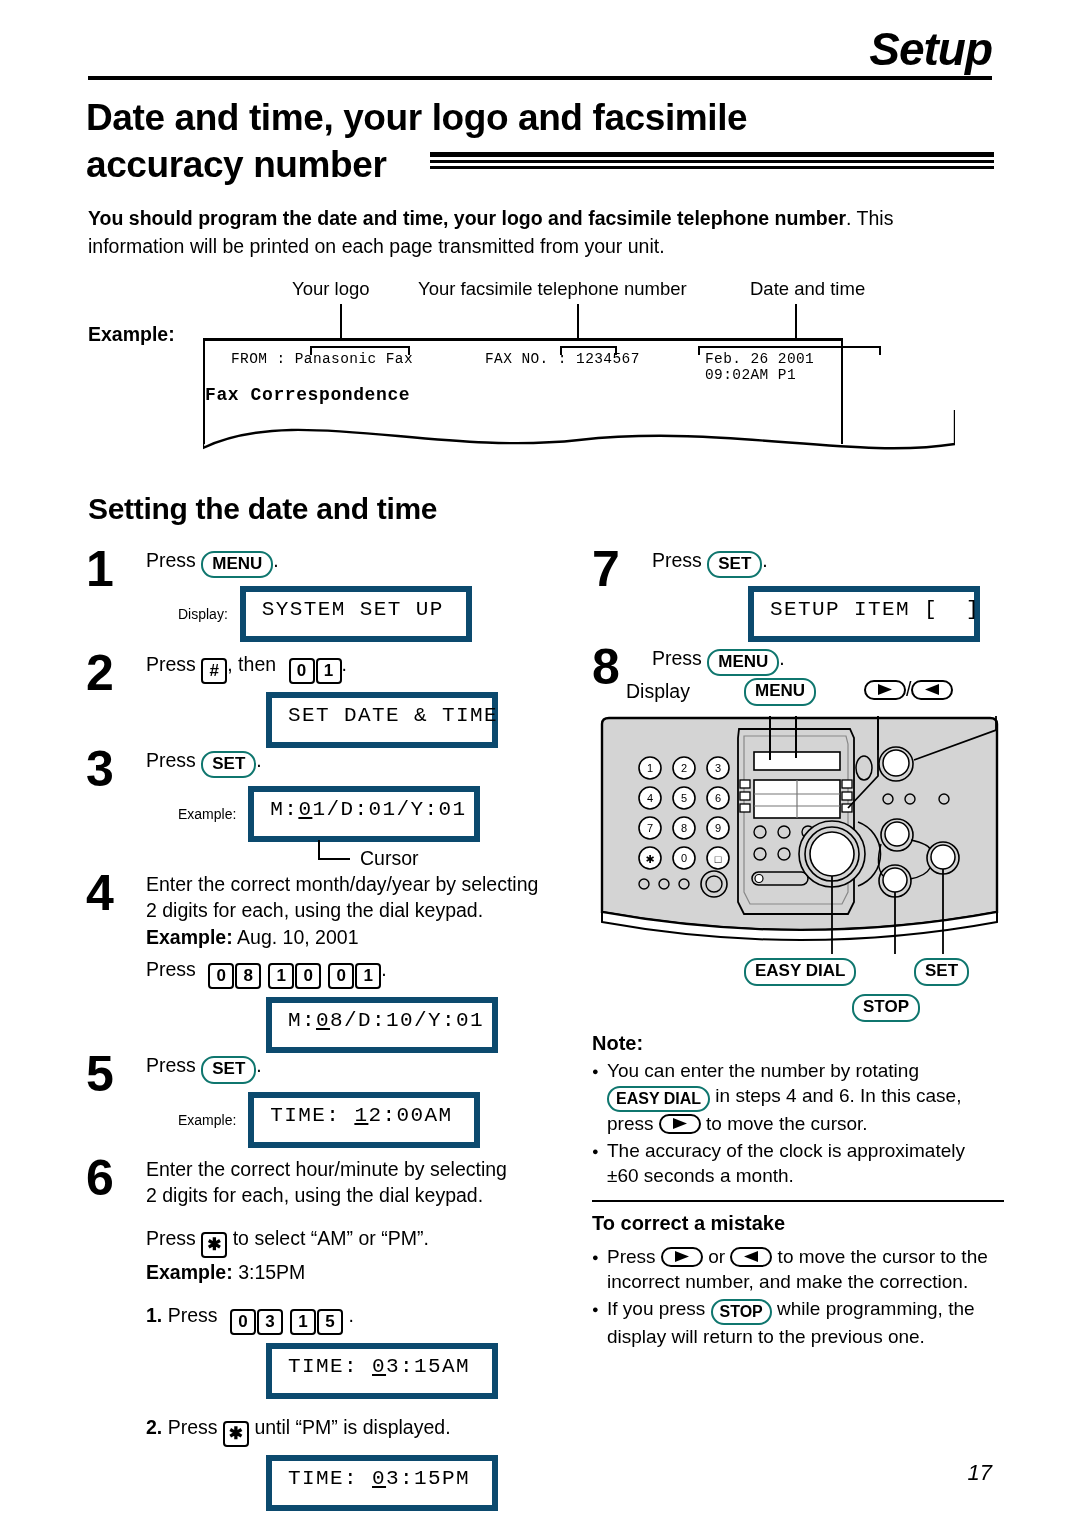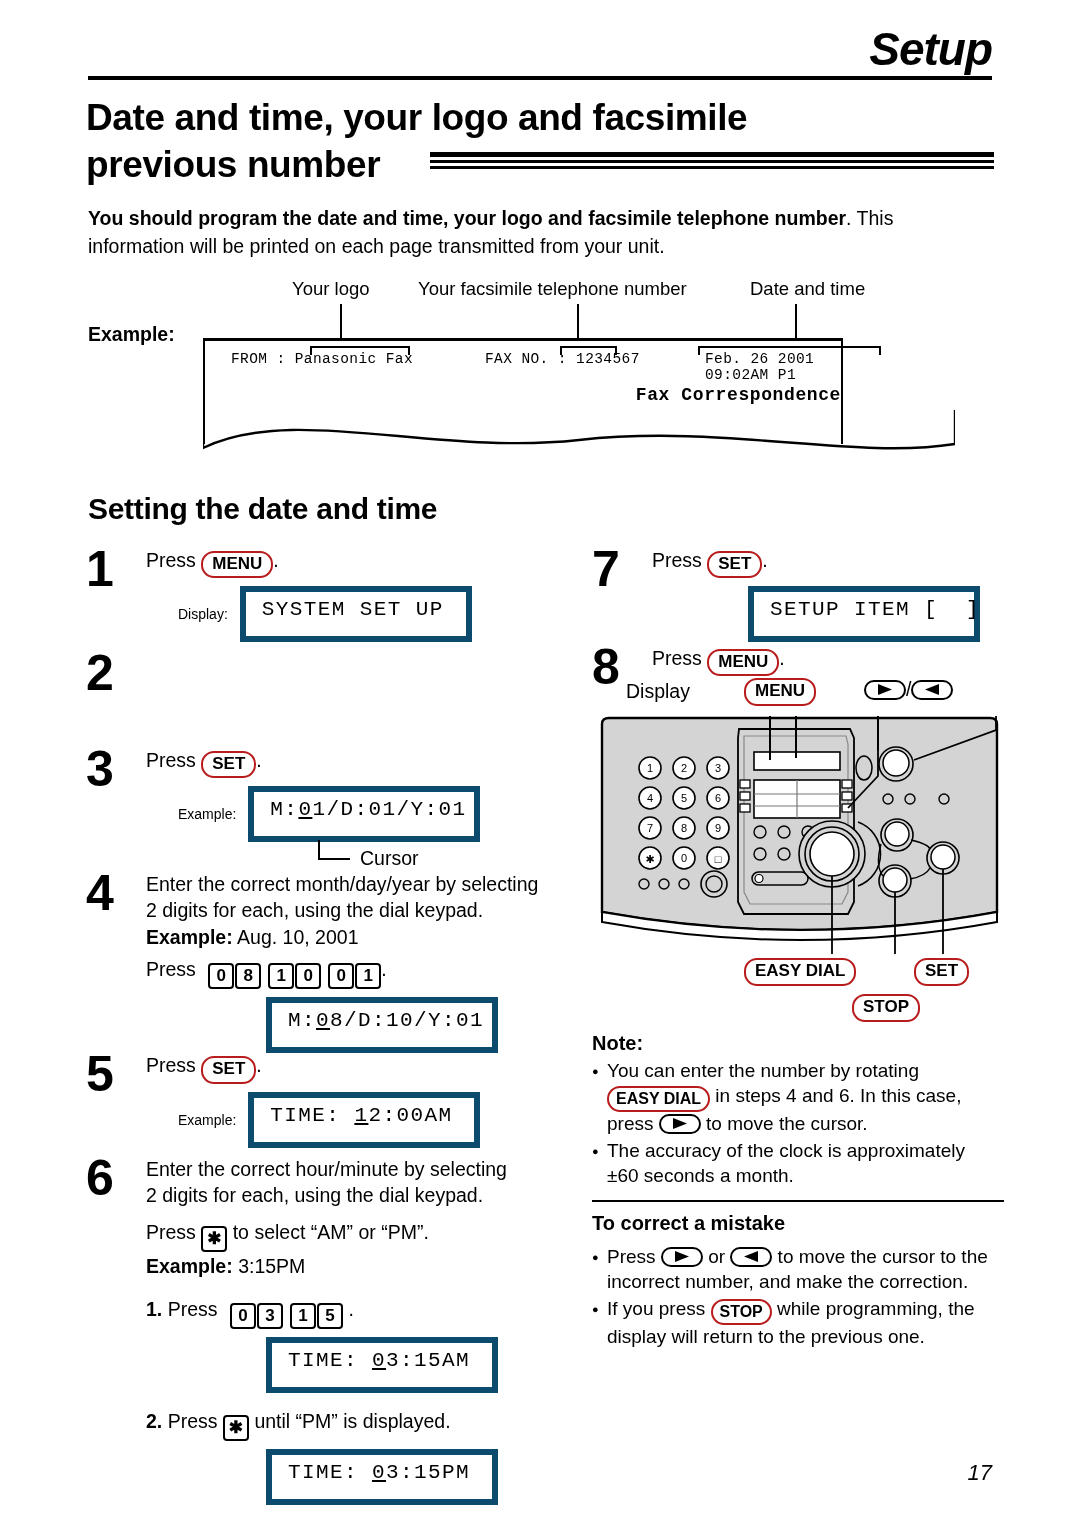--- a/index.html
+++ b/index.html
@@ -71,21 +71,21 @@
     font-family:"Liberation Mono", monospace; font-size:14.5px; letter-spacing:0.4px;
   }
   .fax-from { position:absolute; left:26px; top:0; }
   .fax-no { position:absolute; left:280px; top:0; }
   .fax-dt { position:absolute; left:500px; top:0; }
   .brk { position:absolute; border:2px solid #000; border-bottom:none; height:9px; top:-5px; }
   .brk.b-logo { left:79px; width:100px; }
   .brk.b-num  { left:75px; width:57px; }
   .brk.b-dt   { left:-7px; width:183px; }
   .fax-title {
-    position:absolute; left:0; top:44px; width:100%; text-align:right;
+    position:absolute; left:0; top:44px; width:100%; text-align:left;
     font-family:"Liberation Mono", monospace; font-size:18px; font-weight:bold;
     letter-spacing:0.6px;
   }
   .fax-wave { position:absolute; left:203px; top:410px; width:752px; height:44px; }
 
   
   .sec-heading {
     position:absolute; left:88px; top:492px;
     font-size:30px; font-weight:bold; letter-spacing:-0.3px;
   }
@@ -97,21 +97,21 @@
   .step { position:relative; min-height:10px; }
   .step-num {
     position:absolute; left:0; top:0;
     font-size:50px; font-weight:bold; line-height:0.85; letter-spacing:-2px;
   }
   .step-body { margin-left:60px; font-size:19.5px; line-height:1.30; }
   .step-body b { font-weight:bold; }
 
   
   .key {
-    display:inline-block; border:2px solid #b91c1c; border-radius:13px;
+    display:inline-block; border:2px solid #0f766e; border-radius:13px;
     padding:1px 9px 2px; font-size:17px; font-weight:bold;
     line-height:1.2; vertical-align:-2px; white-space:nowrap;
   }
   .key.sm { font-size:16px; padding:1px 7px 2px; }
   
   .dkey {
     display:inline-block; border:2px solid #000; border-radius:4px;
     width:26px; height:26px; line-height:22px; text-align:center;
     font-size:17px; font-weight:bold; vertical-align:-5px;
   }
@@ -177,21 +177,21 @@
 </head>
 <body>
 
 <div class="page-header">
   <div class="hdr-setup">Setup</div>
   <div class="hdr-rule"></div>
 </div>
 
 <div class="main-title">
   <span>Date and time, your logo and facsimile</span><br>
-  <span class="title-line2">previous number</span>
+  <span class="title-line2">accuracy number</span>
 </div>
 <div class="title-bars">
   <i class="b1"></i>
     <i class="b2"></i>
     <i class="b3"></i>
 </div>
 
 <div class="intro">
   <b>You should program the date and time, your logo and facsimile telephone number</b><span>. This information will be printed on each page transmitted from your unit.</span>
 </div>
@@ -242,20 +242,28 @@
       <span class="key">MENU</span><span>.</span>
       <div class="disp-row" style="margin-left:32px;">
         <span class="disp-lbl">Display:</span>
         <span class="disp" style="width:232px;">SYSTEM SET UP</span>
       </div>
     </div>
   </div>
 
   <div class="step" style="min-height:96px;">
     <div class="step-num">2</div>
+    <div class="step-body">
+      <span>Press</span>
+      <span class="dkey">#</span><span>, then</span>
+      <span class="dkey pair">0</span><span class="dkey">1</span><span>.</span>
+      <div class="disp-row" style="margin-left:120px;">
+        <span class="disp" style="width:232px;">SET DATE &amp; TIME</span>
+      </div>
+    </div>
   </div>
 
   <div class="step" style="min-height:124px;">
     <div class="step-num">3</div>
     <div class="step-body">
       <span>Press</span>
       <span class="key">SET</span><span>.</span>
       <div class="disp-row" style="margin-left:32px;">
         <span class="disp-lbl">Example:</span>
         <span class="disp" style="width:232px;"><span>M:</span><u>0</u><span>1/D:01/Y:01</span></span>
@@ -297,21 +305,21 @@
         <span class="disp" style="width:232px;"><span>TIME: </span><u>1</u><span>2:00AM</span></span>
       </div>
     </div>
   </div>
 
   <div class="step">
     <div class="step-num">6</div>
     <div class="step-body">
       <div>Enter the correct hour/minute by selecting</div>
       <div>2 digits for each, using the dial keypad.</div>
-      <div style="margin-top:12px;">
+      <div style="margin-top:18px;">
         <span>Press</span>
         <span class="dkey">✱</span>
         <span>to select “AM” or “PM”.</span>
       </div>
       <div style="margin-top:2px;">
         <b>Example:</b>
         <span>3:15PM</span>
       </div>
       <div style="margin-top:18px;">
         <b>1.</b>

